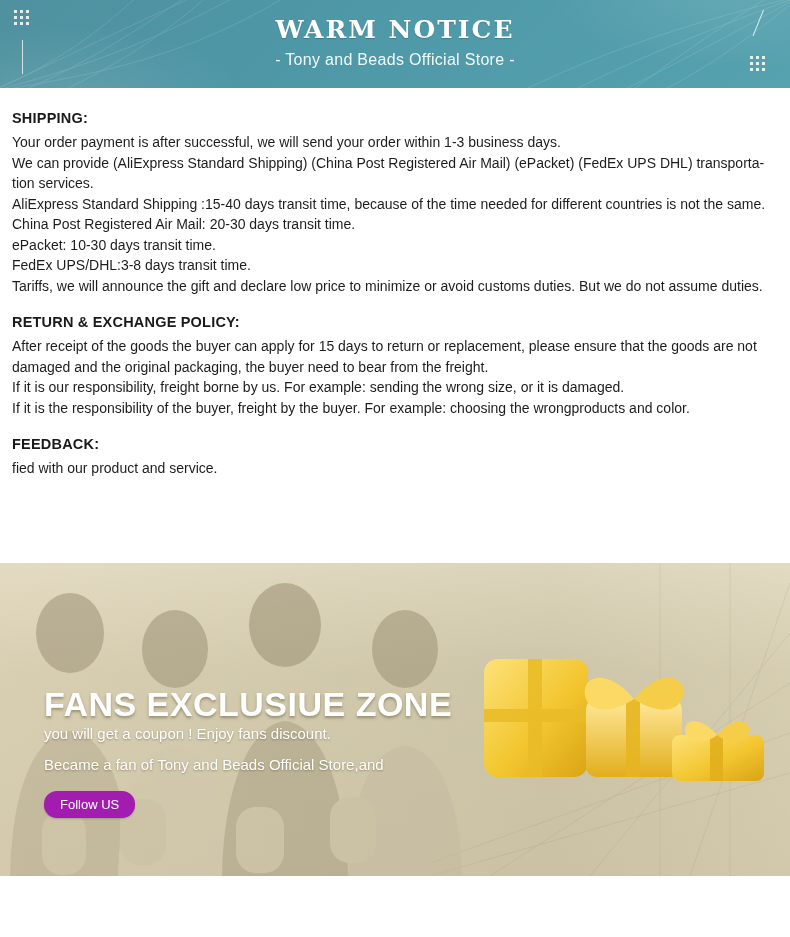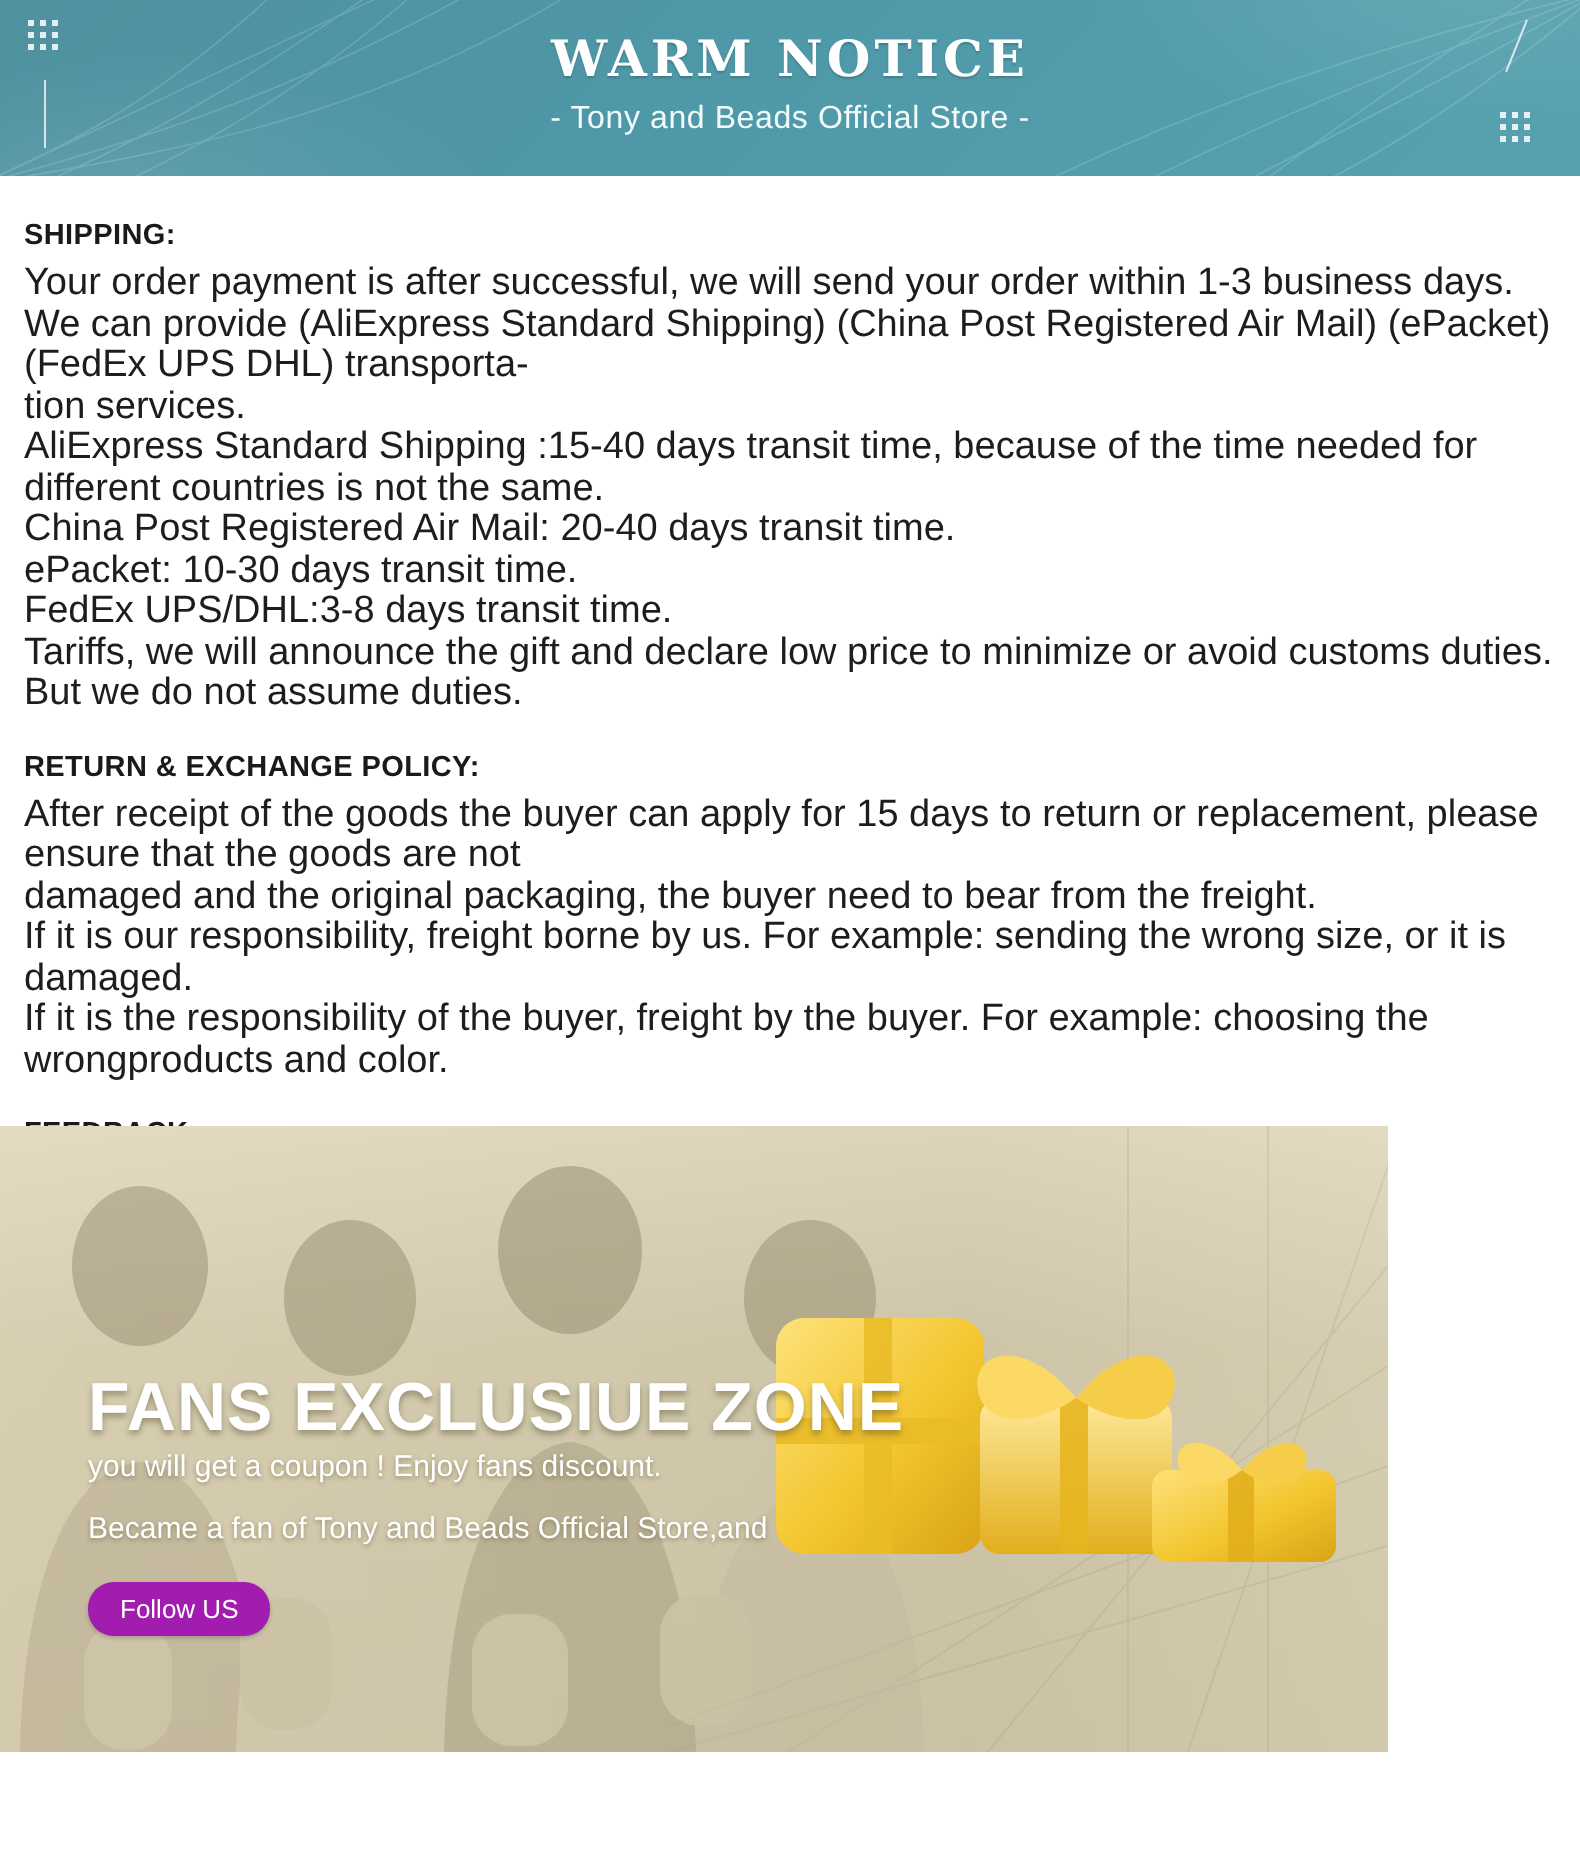--- a/index.html
+++ b/index.html
@@ -94,32 +94,32 @@
   }
   .sec-title {
     font-size: 14.5px;
     font-weight: bold;
     color: #1a1a1a;
     margin: 0 0 6px 2px;
     letter-spacing: 0.2px;
   }
   .sec-body p {
     margin: 0 0 0 2px;
-    font-size: 19px;
+    font-size: 14px;
     line-height: 20.5px;
     color: #1d1d1d;
   }
   .sec-gap { height: 18px; }
 
   
   .fans {
     position: absolute;
     left: 0;
     top: 563px;
-    width: 694px;
+    width: 790px;
     height: 313px;
     overflow: hidden;
     background: #cfc5a9;
   }
   .fans-photo {
     position: absolute;
     inset: 0;
     background:
       linear-gradient(180deg, rgba(236,228,205,0.55) 0%, rgba(214,203,175,0.35) 35%, rgba(205,193,163,0.45) 100%),
       linear-gradient(90deg, #d9d0b4 0%, #cfc8ab 40%, #c9c2a5 70%, #d6cfb3 100%);
@@ -242,21 +242,21 @@
 
 <div class="content">
 
   <div>
     <div class="sec-title">SHIPPING:</div>
     <div class="sec-body">
       <p>Your order payment is after successful, we will send your order within 1-3 business days.</p>
       <p>We can provide (AliExpress Standard Shipping) (China Post Registered Air Mail) (ePacket) (FedEx UPS      DHL) transporta-</p>
       <p>tion services.</p>
       <p>AliExpress Standard Shipping :15-40 days transit time, because of the time needed for different countries is not the same.</p>
-      <p>China Post Registered Air Mail: 20-40 days transit time.</p>
+      <p>China Post Registered Air Mail: 20-30 days transit time.</p>
       <p>ePacket: 10-30 days transit time.</p>
       <p>FedEx UPS/DHL:3-8 days transit time.</p>
       <p>Tariffs, we will announce the gift and declare low price to minimize or avoid customs duties. But we do not assume duties.</p>
     </div>
   </div>
 
   <div class="sec-gap"></div>
 
   <div>
     <div class="sec-title">RETURN &amp; EXCHANGE POLICY:</div>

